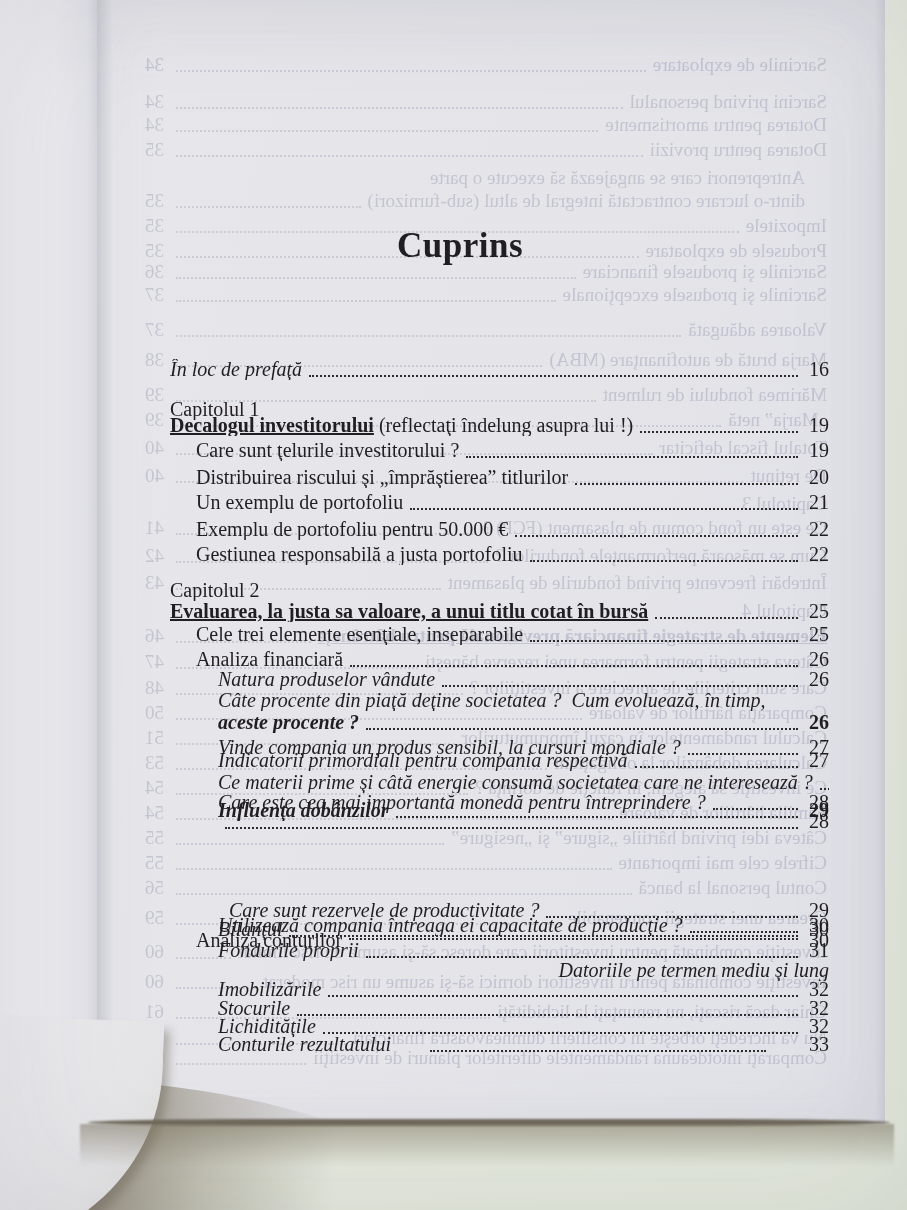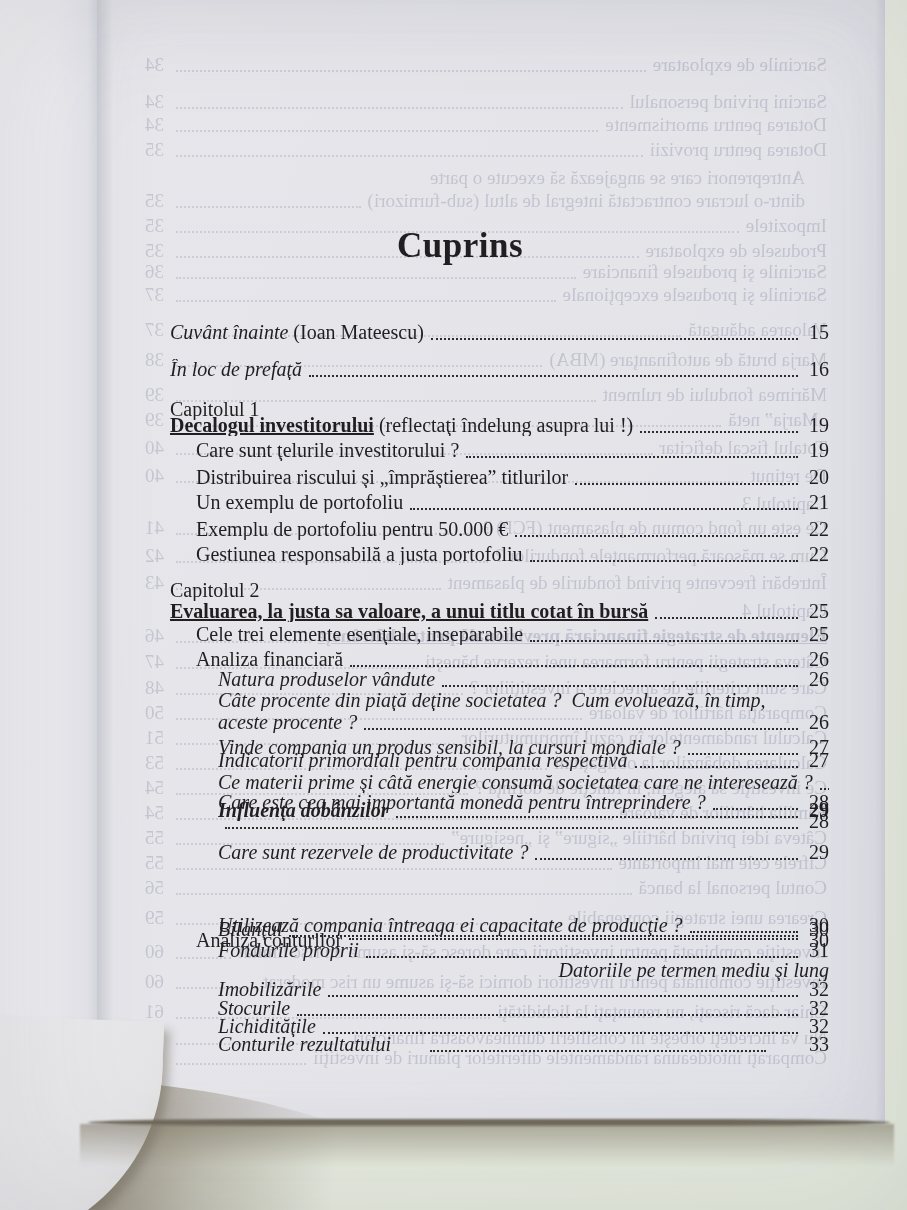--- a/index.html
+++ b/index.html
@@ -261,26 +261,20 @@
           <span class="pg">66</span>
         </div>
         <div class="row ind0" style="top: 1048px;">
           <span class="t">Comparaţi întotdeauna randamentele diferitelor planuri de investiţii</span>
           <span class="leader"></span>
           <span class="pg">68</span>
         </div>
       </div>
     <div class="title">Cuprins</div>
     <div class="toc">
-        <div class="row ind0" style="top: 322px;">
-          <span class="i">Cuvânt înainte</span>
-          <span class="t"> (Ioan Mateescu)</span>
-          <span class="leader"></span>
-          <span class="pg">15</span>
-        </div>
         <div class="row ind0" style="top: 359px;">
           <span class="i">În loc de prefaţă</span>
           <span class="leader"></span>
           <span class="pg">16</span>
         </div>
         <div class="row ind0" style="top: 399px;">
           <span class="t">Capitolul 1</span>
         </div>
         <div class="row ind0" style="top: 415px;">
           <span class="b">Decalogul investitorului</span>
@@ -332,21 +326,21 @@
           <span class="pg">26</span>
         </div>
         <div class="row ind2" style="top: 669px;">
           <span class="i">Natura produselor vândute</span>
           <span class="leader"></span>
           <span class="pg">26</span>
         </div>
         <div class="row ind2" style="top: 690px;">
           <span class="i">Câte procente din piaţă deţine societatea ?  Cum evoluează, în timp,</span>
         </div>
-        <div class="row ind2" style="top: 712px;">
+        <div class="row ind2" style="top: 712px; font-weight: bold;">
           <span class="i">aceste procente ?</span>
           <span class="leader"></span>
           <span class="pg">26</span>
         </div>
         <div class="row ind2" style="top: 737px;">
           <span class="i">Vinde compania un produs sensibil, la cursuri mondiale ?</span>
           <span class="leader"></span>
           <span class="pg">27</span>
         </div>
         <div class="row ind2" style="top: 750px;">
@@ -365,21 +359,21 @@
         </div>
         <div class="row ind2" style="top: 811px;">
           <span class="leader"></span>
           <span class="pg">28</span>
         </div>
         <div class="row ind2" style="top: 800px; font-weight: bold;">
           <span class="i">Influenţa dobânzilor</span>
           <span class="leader"></span>
           <span class="pg">29</span>
         </div>
-        <div class="row ind2" style="top: 842px;">
+        <div class="row ind2" style="top: 900px; margin-left: 11px;">
           <span class="i">Care sunt rezervele de productivitate ?</span>
           <span class="leader"></span>
           <span class="pg">29</span>
         </div>
         <div class="row ind2" style="top: 915px;">
           <span class="i">Utilizează compania întreaga ei capacitate de producţie ?</span>
           <span class="leader"></span>
           <span class="pg">30</span>
         </div>
         <div class="row ind1" style="top: 930px; align-items: center;">

